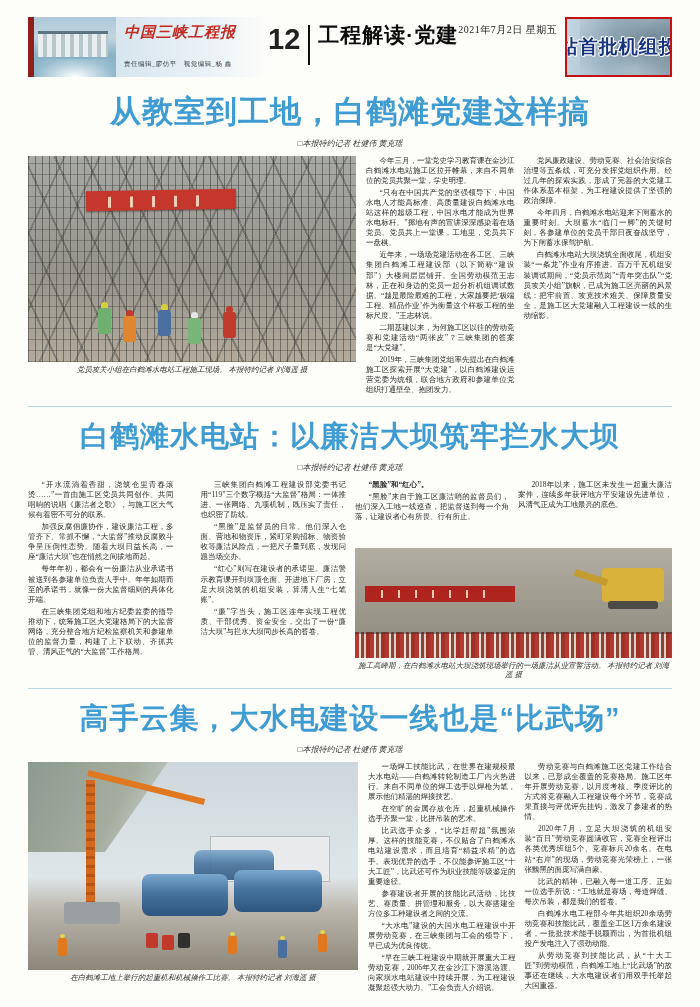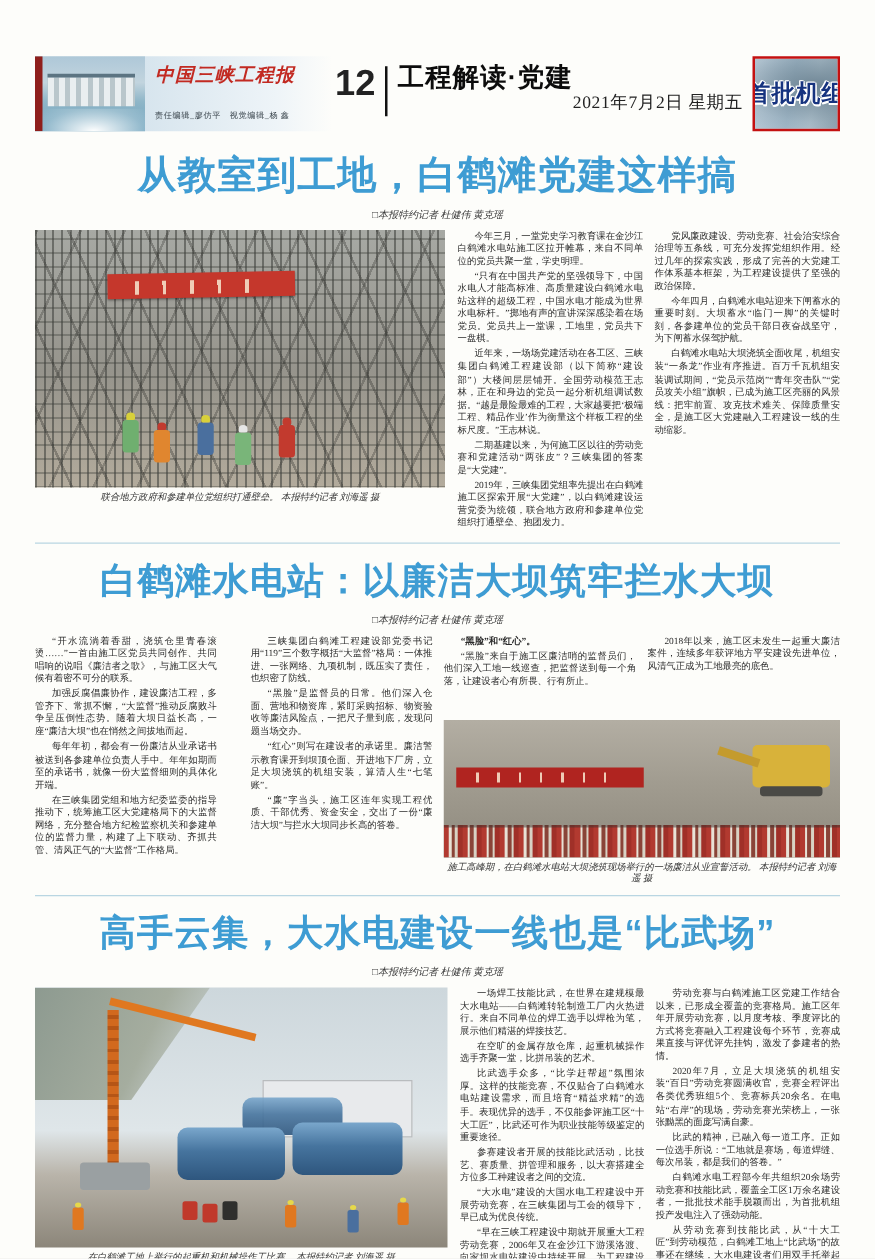--- a/index.html
+++ b/index.html
@@ -1,20 +1,20 @@
 <!DOCTYPE html>
 <html><head>
 <meta charset="utf-8">
 <style>
   * { box-sizing: border-box; margin: 0; padding: 0; }
   html,body { background:#e9e9e6; }
   .page {
     width: 700px; height: 1007px; margin: 0 auto; background: #fdfdfa;
     font-family: "Liberation Serif", serif; color:#222; overflow:hidden;
-    padding: 45px 28px 0 28px; position: relative;
+    padding: 17px 28px 0 28px; position: relative;
   }
   
   .masthead { display:flex; align-items:stretch; height:60px; }
   .mh-photo {
     width:88px; height:60px; position:relative; flex:0 0 auto; overflow:hidden;
     background: linear-gradient(180deg,#aec8d8 0%,#c2d4de 35%,#8fb6c8 60%,#6fa3bd 100%);
   }
   .mh-photo .redstrip{position:absolute;left:0;top:0;width:6px;height:100%;background:#8f1f1c;}
   .mh-photo .damface{position:absolute;left:10px;top:14px;width:70px;height:26px;background:
     repeating-linear-gradient(90deg,#e9eef0 0 5px,#b9c6cb 5px 9px);border-top:3px solid #5c7482;}
@@ -22,21 +22,21 @@
     radial-gradient(ellipse at 50% 100%, #ffffff 0%, rgba(255,255,255,.2) 70%, transparent 100%);}
   .mh-brand { width:150px; flex:0 0 auto; padding:6px 4px 0 8px;
     background: linear-gradient(90deg,#d7e5ee 0%,#eef4f8 70%,#fdfdfa 100%); display:flex; flex-direction:column; justify-content:space-between;}
   .paper-name { color:#c22a22; font-weight:bold; font-style:italic; font-size:15px; letter-spacing:1px; white-space:nowrap;}
   .editors { font-size:6.5px; color:#37424a; padding-bottom:8px; letter-spacing:.5px; white-space:nowrap;}
   .mh-mid { flex:0 0 auto; display:flex; align-items:flex-start; padding-top:6px;}
   .mh-pageno { font-family:"Liberation Sans",sans-serif; font-weight:bold; font-size:29px; line-height:1; padding:2px 8px 0 2px;}
   .mh-vline { width:2px; background:#111; height:40px; margin:2px 8px 0 0;}
   .mh-sec {display:flex;flex-direction:row;justify-content:flex-end;}
   .section-title { font-family:"Liberation Sans",sans-serif; font-weight:bold; font-size:21px; line-height:1.1; letter-spacing:1px; color:#0c0c0c; white-space:nowrap;}
-  .mh-date { font-size:14px; color:#222; margin-top:22px; letter-spacing:.5px;}
+  .mh-date { font-size:10px; color:#222; margin-top:0; letter-spacing:.5px;}
   .mh-banner {
     flex:1 1 auto; margin-left:8px; border:2px solid #c41111; position:relative;
     background: linear-gradient(100deg,#c6d6e2 0%,#a8bfcf 45%,#b7c9d4 70%,#93a7b4 100%);
     display:flex; align-items:center; justify-content:center; overflow:hidden;
   }
   .mh-banner .rock{position:absolute;right:0;top:0;width:90px;height:100%;
     background:radial-gradient(ellipse at 80% 40%,#6e8594 0%,rgba(110,133,148,.25) 60%,transparent 100%);}
   .banner-text {
     position:relative; font-family:"Liberation Sans",sans-serif; font-weight:bold; font-size:19px;
     color:#16337f; letter-spacing:1px; white-space:nowrap;
@@ -156,21 +156,21 @@
       <figure class="art1-left">
         <div class="photo1">
           <div class="scaffold"></div>
           <div class="banner-red"></div>
           <div class="worker w1"></div>
           <div class="worker w2"></div>
           <div class="worker w3"></div>
           <div class="worker w4"></div>
           <div class="worker w5"></div>
         </div>
-        <figcaption class="caption">联合地方政府和参建单位党组织打通壁垒。 本报特约记者 刘海遥 摄</figcaption>
+        <figcaption class="caption">党员攻关小组在白鹤滩水电站工程施工现场。 本报特约记者 刘海遥 摄</figcaption>
       </figure>
       <div class="cols art1-cols">
         <div class="col">
           <p>今年三月，一堂党史学习教育课在金沙江白鹤滩水电站施工区拉开帷幕，来自不同单位的党员共聚一堂，学史明理。</p>
           <p>“只有在中国共产党的坚强领导下，中国水电人才能高标准、高质量建设白鹤滩水电站这样的超级工程，中国水电才能成为世界水电标杆。”掷地有声的宣讲深深感染着在场党员。党员共上一堂课，工地里，党员共下一盘棋。</p>
           <p>近年来，一场场党建活动在各工区、三峡集团白鹤滩工程建设部（以下简称“建设部”）大楼间层层铺开。全国劳动模范王志林，正在和身边的党员一起分析机组调试数据。“越是最险最难的工程，大家越要把‘极端工程、精品作业’作为衡量这个样板工程的坐标尺度。”王志林说。</p>
           <p>二期基建以来，为何施工区以往的劳动竞赛和党建活动“两张皮”？三峡集团的答案是“大党建”。</p>
           <p>2019年，三峡集团党组率先提出在白鹤滩施工区探索开展“大党建”，以白鹤滩建设运营党委为统领，联合地方政府和参建单位党组织打通壁垒、抱团发力。</p>
         </div>
         <div class="col">

